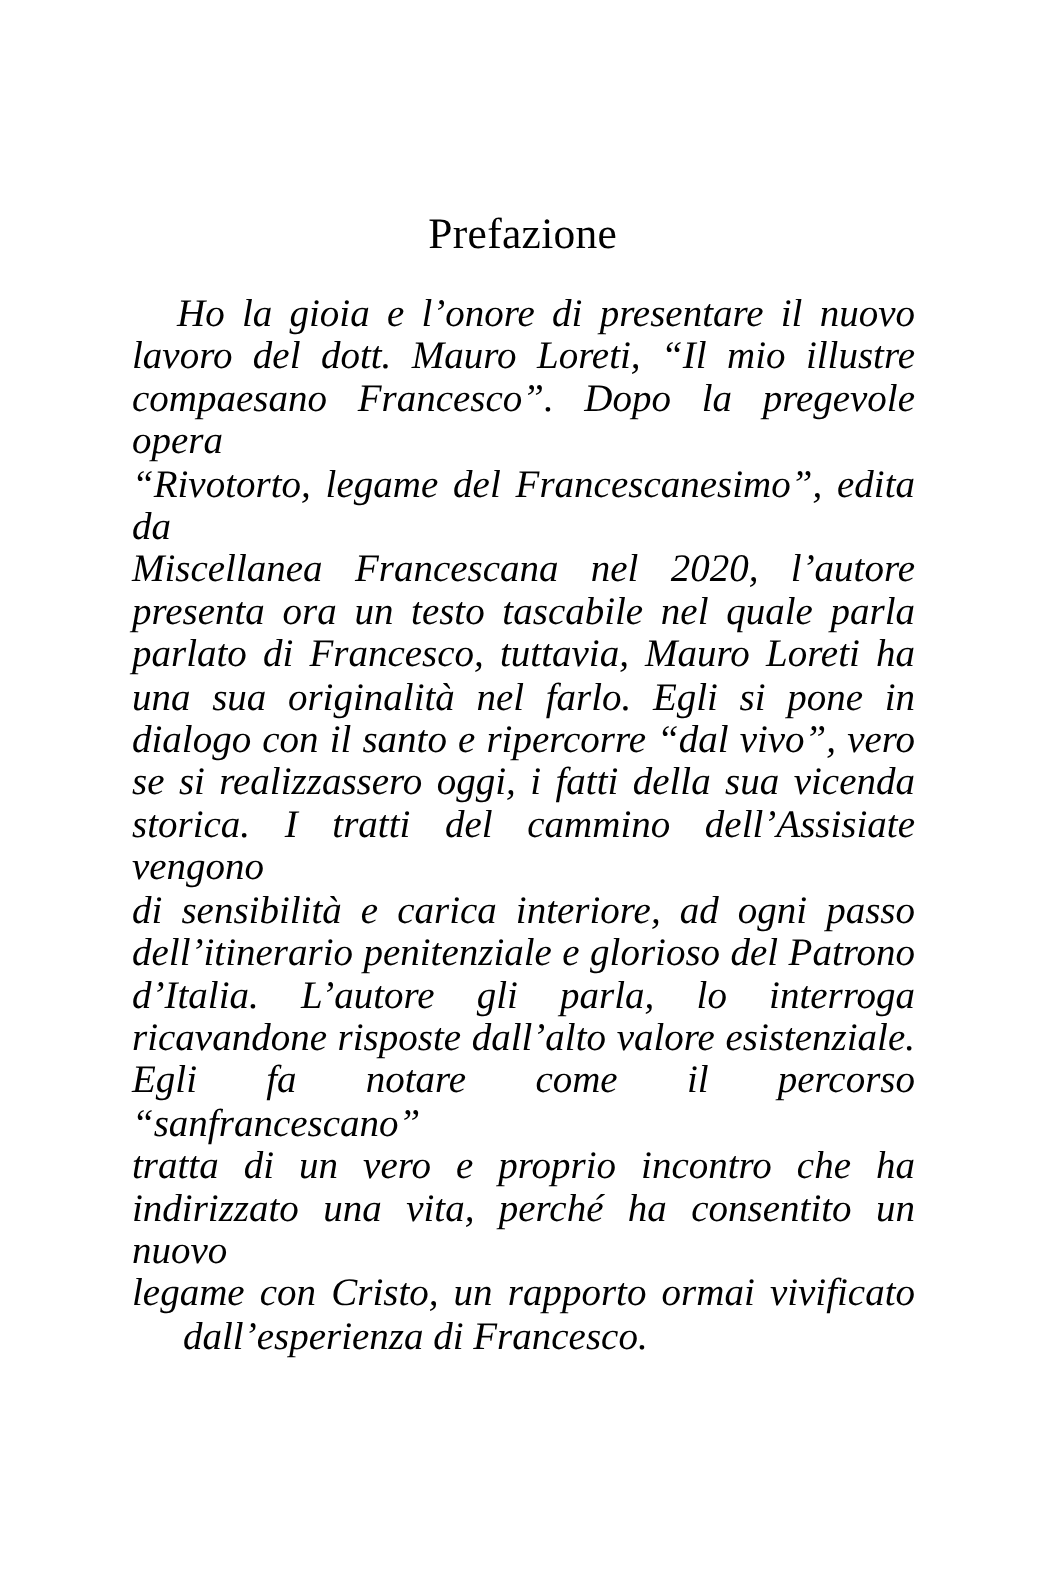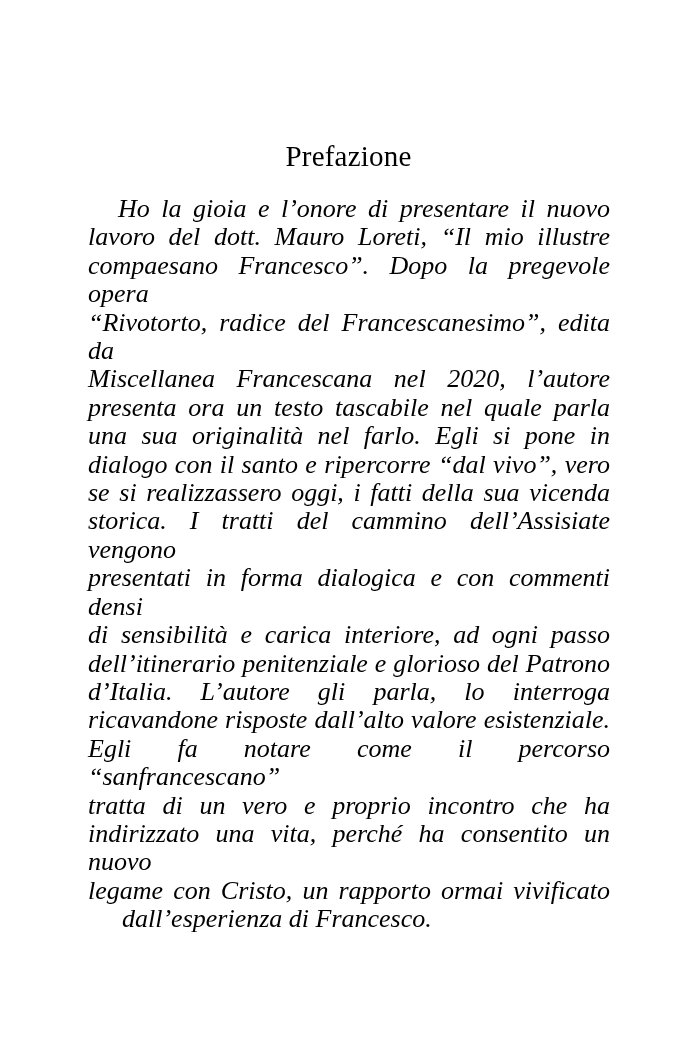--- a/index.html
+++ b/index.html
@@ -51,28 +51,28 @@
 </style>
 </head>
 <body>
 
 <div class="page">
   <h1 class="title">Prefazione</h1>
   <div class="paragraph">
     <div class="line first">Ho la gioia e l’onore di presentare il nuovo</div>
     <div class="line">lavoro del dott. Mauro Loreti, “Il mio illustre</div>
     <div class="line">compaesano Francesco”. Dopo la pregevole opera</div>
-    <div class="line">“Rivotorto, radice del Francescanesimo”, edita da</div>
+    <div class="line">“Rivotorto, legame del Francescanesimo”, edita da</div>
     <div class="line">Miscellanea Francescana nel 2020, l’autore</div>
     <div class="line">presenta ora un testo tascabile nel quale parla</div>
+    <div class="line">parlato di Francesco, tuttavia, Mauro Loreti ha</div>
     <div class="line">una sua originalità nel farlo. Egli si pone in</div>
     <div class="line">dialogo con il santo e ripercorre “dal vivo”, vero</div>
     <div class="line">se si realizzassero oggi, i fatti della sua vicenda</div>
     <div class="line">storica. I tratti del cammino dell’Assisiate vengono</div>
-    <div class="line">presentati in forma dialogica e con commenti densi</div>
     <div class="line">di sensibilità e carica interiore, ad ogni passo</div>
     <div class="line">dell’itinerario penitenziale e glorioso del Patrono</div>
     <div class="line">d’Italia. L’autore gli parla, lo interroga</div>
     <div class="line">ricavandone risposte dall’alto valore esistenziale.</div>
     <div class="line">Egli fa notare come il percorso “sanfrancescano”</div>
     <div class="line">tratta di un vero e proprio incontro che ha</div>
     <div class="line">indirizzato una vita, perché ha consentito un nuovo</div>
     <div class="line">legame con Cristo, un rapporto ormai vivificato</div>
     <div class="line last">dall’esperienza di Francesco.</div>
   </div>

